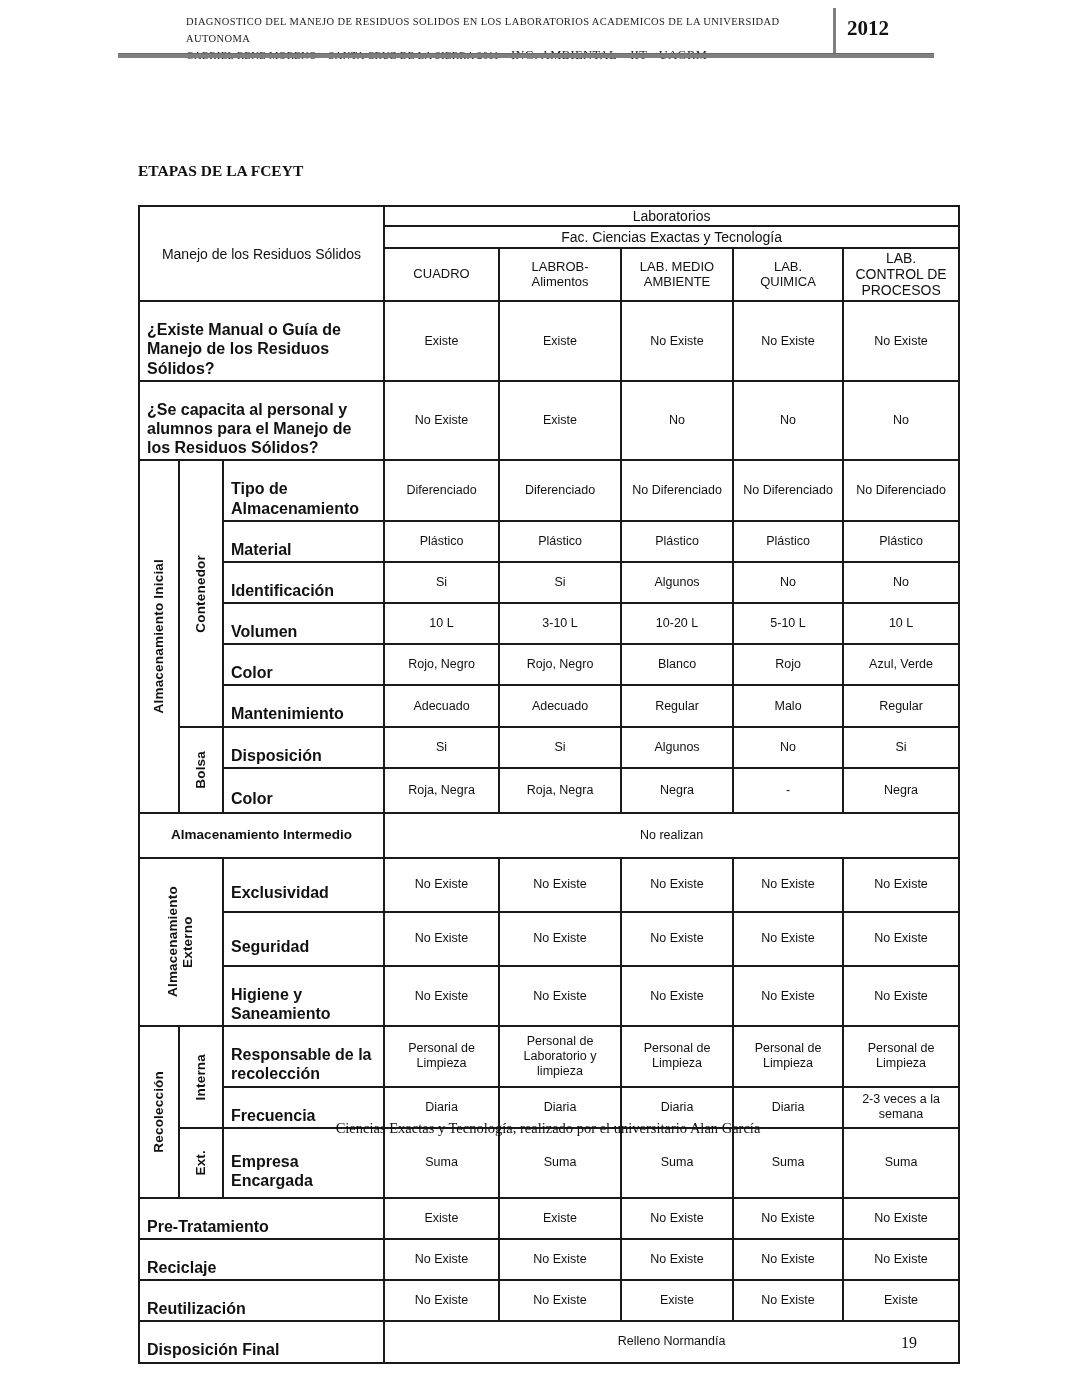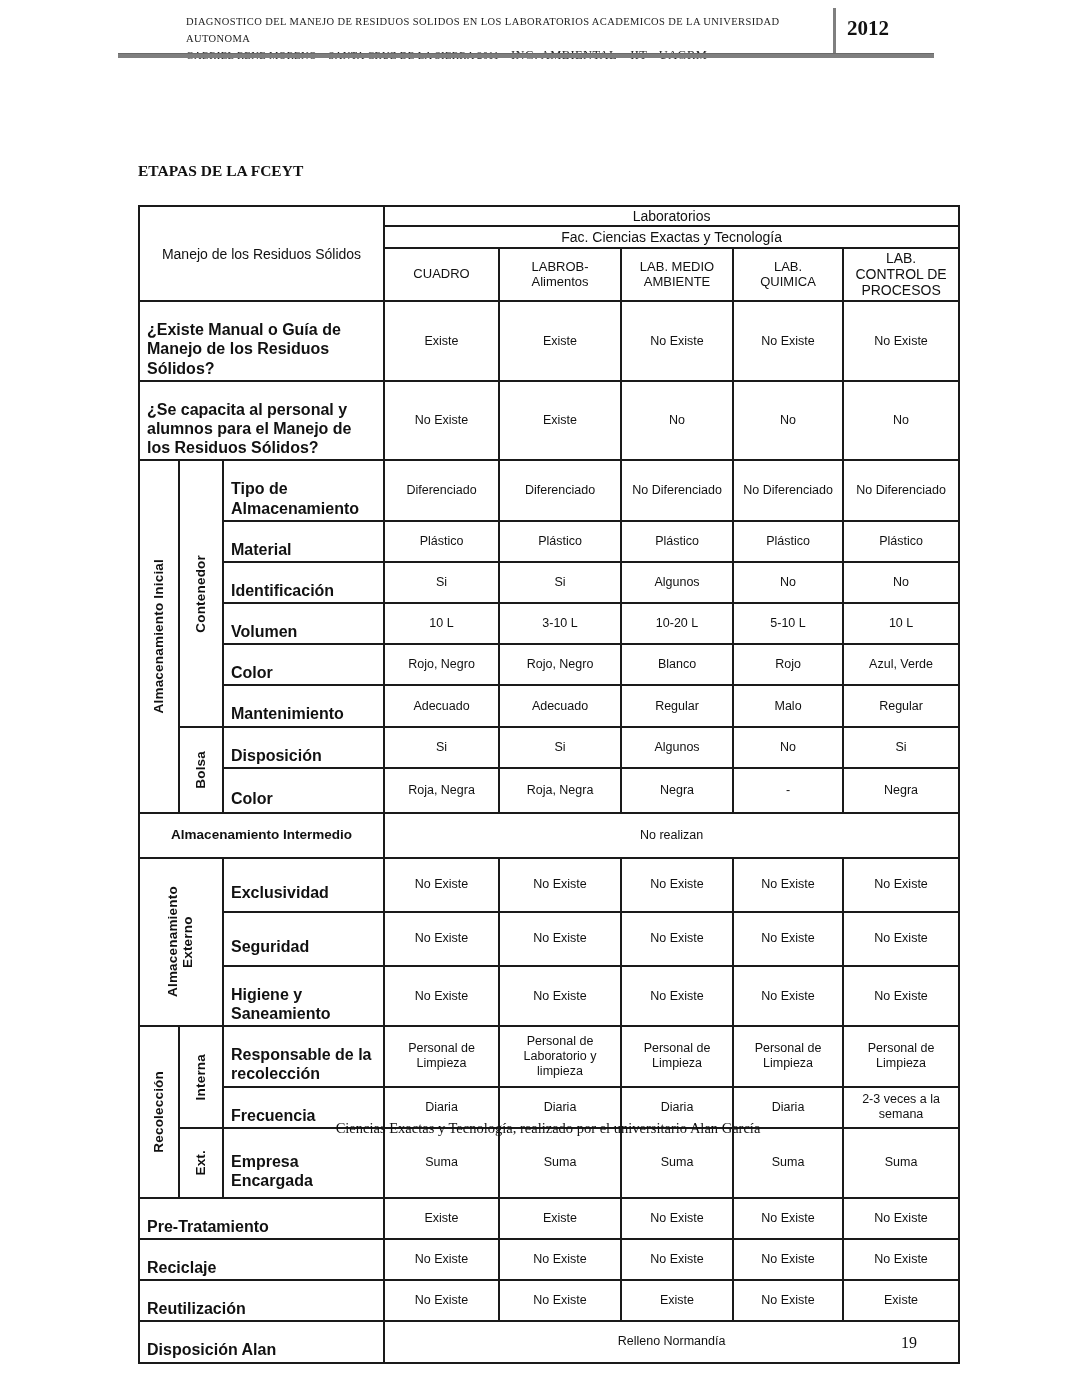--- a/index.html
+++ b/index.html
@@ -261,21 +261,21 @@
     </tr>
     <tr class="h22">
       <td class="lbl" colspan="3">Reutilización</td>
       <td class="val">No Existe</td>
       <td class="val">No Existe</td>
       <td class="val">Existe</td>
       <td class="val">No Existe</td>
       <td class="val">Existe</td>
     </tr>
     <tr class="h20">
-      <td class="lbl" colspan="3">Disposición Alan</td>
+      <td class="lbl" colspan="3">Disposición Final</td>
       <td class="val" colspan="5">Relleno Normandía</td>
     </tr>
   </tbody>
     </table>
 
   <div class="source">
     <div>Ciencias Exactas y Tecnología,  realizado por el universitario Alan García</div>
   </div>
 
   <div class="page-number">19</div>

